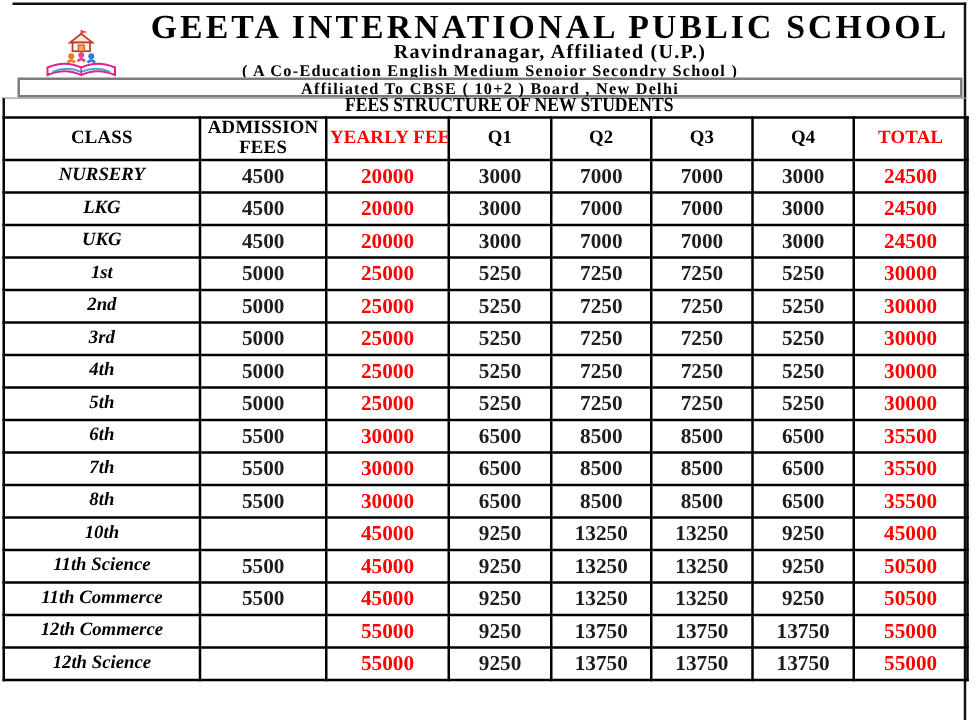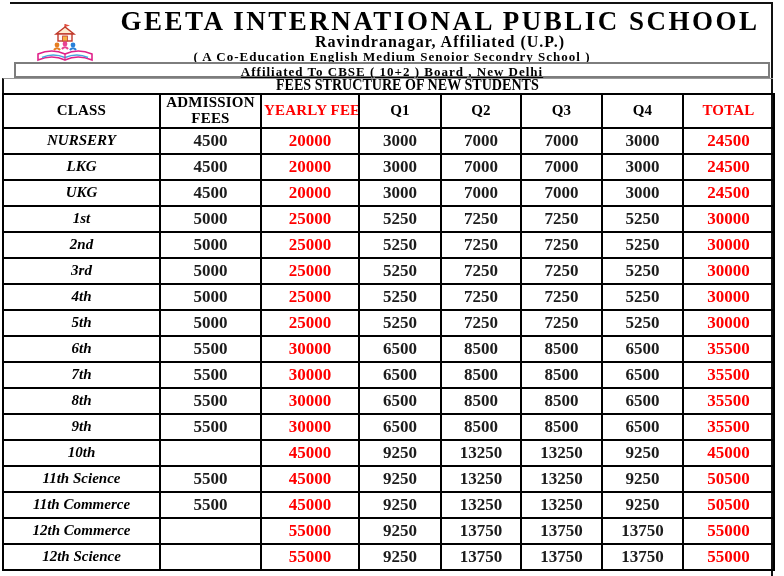--- a/index.html
+++ b/index.html
@@ -28,21 +28,21 @@
   .school-subtitle {
     position:absolute; left:14px; top:49px; width:756px; text-align:center;
     font-size:13px; font-weight:bold; letter-spacing:1px;
   }
   .cbse-box {
     position:absolute; left:14px; top:62px; width:756px; height:16px;
     border:2px solid #7d7d7d; background:#fff; text-align:center;
   }
   .cbse-box span {
     display:inline-block; transform:translateY(-2px);
-    font-size:13px; font-weight:bold; letter-spacing:1px; text-decoration:underline;text-align:center;
+    font-size:13px; font-weight:bold; letter-spacing:1px; text-align:center;
   }
   .fees-band {
     position:absolute; left:2px; top:78px; width:771px; height:15px;
     border-left:2px solid #111; border-top:1px solid #999;
     text-align:center;
     padding-left:37px;
   }
   .fees-band span {
     display:inline-block; transform:scaleX(0.88) translateY(-3px); transform-origin:center;
     font-size:16px; font-weight:bold; letter-spacing:0px; white-space:nowrap;
@@ -238,30 +238,20 @@
       <td class="cell-class">8th</td>
       <td class="cell-num">5500</td>
       <td class="cell-num red">30000</td>
       <td class="cell-num">6500</td>
       <td class="cell-num">8500</td>
       <td class="cell-num">8500</td>
       <td class="cell-num">6500</td>
       <td class="cell-num red">35500</td>
     </tr>
         <tr>
-      <td class="cell-class">9th</td>
-      <td class="cell-num">5500</td>
-      <td class="cell-num red">30000</td>
-      <td class="cell-num">6500</td>
-      <td class="cell-num">8500</td>
-      <td class="cell-num">8500</td>
-      <td class="cell-num">6500</td>
-      <td class="cell-num red">35500</td>
-    </tr>
-        <tr>
       <td class="cell-class">10th</td>
       <td class="cell-num"></td>
       <td class="cell-num red">45000</td>
       <td class="cell-num">9250</td>
       <td class="cell-num">13250</td>
       <td class="cell-num">13250</td>
       <td class="cell-num">9250</td>
       <td class="cell-num red">45000</td>
     </tr>
         <tr>

